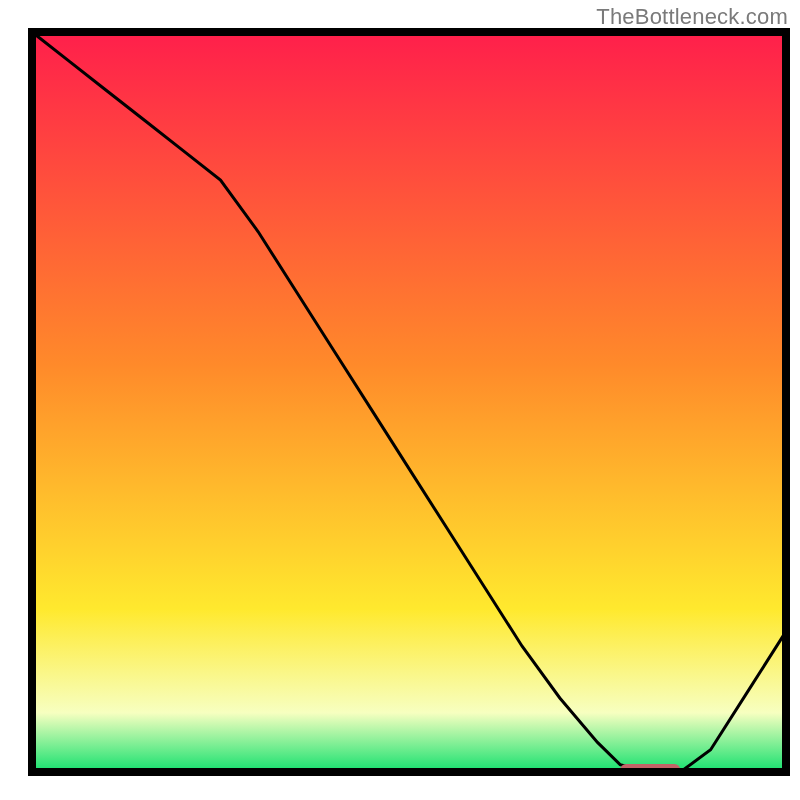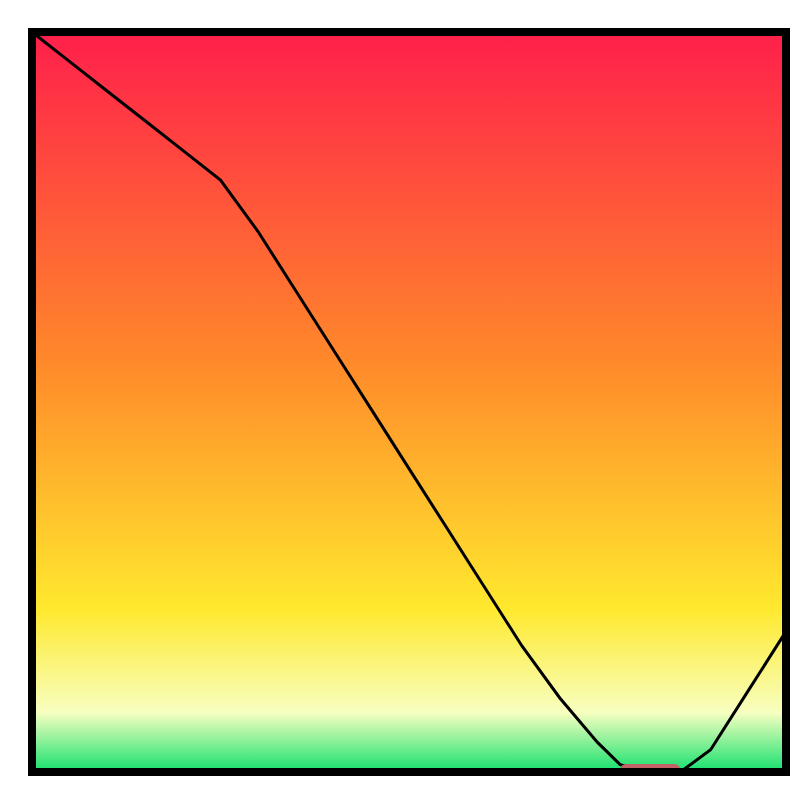--- a/index.html
+++ b/index.html
@@ -27,20 +27,21 @@
     user-select: none;
   }
   svg {
     display: block;
   }
 </style>
 </head>
 <body>
 <div class="wrap">
 
+  <div class="attribution">TheBottleneck.com</div>
 
   <svg width="800" height="800" viewBox="0 0 800 800">
     <defs>
       <linearGradient id="bg-grad" x1="0" y1="0" x2="0" y2="1">
         <stop offset="0%" stop-color="#ff1f4b"></stop>
         <stop offset="45%" stop-color="#ff8a2a"></stop>
         <stop offset="78%" stop-color="#ffe92e"></stop>
         <stop offset="92%" stop-color="#f7ffc0"></stop>
         <stop offset="100%" stop-color="#14e06e"></stop>
       </linearGradient>

